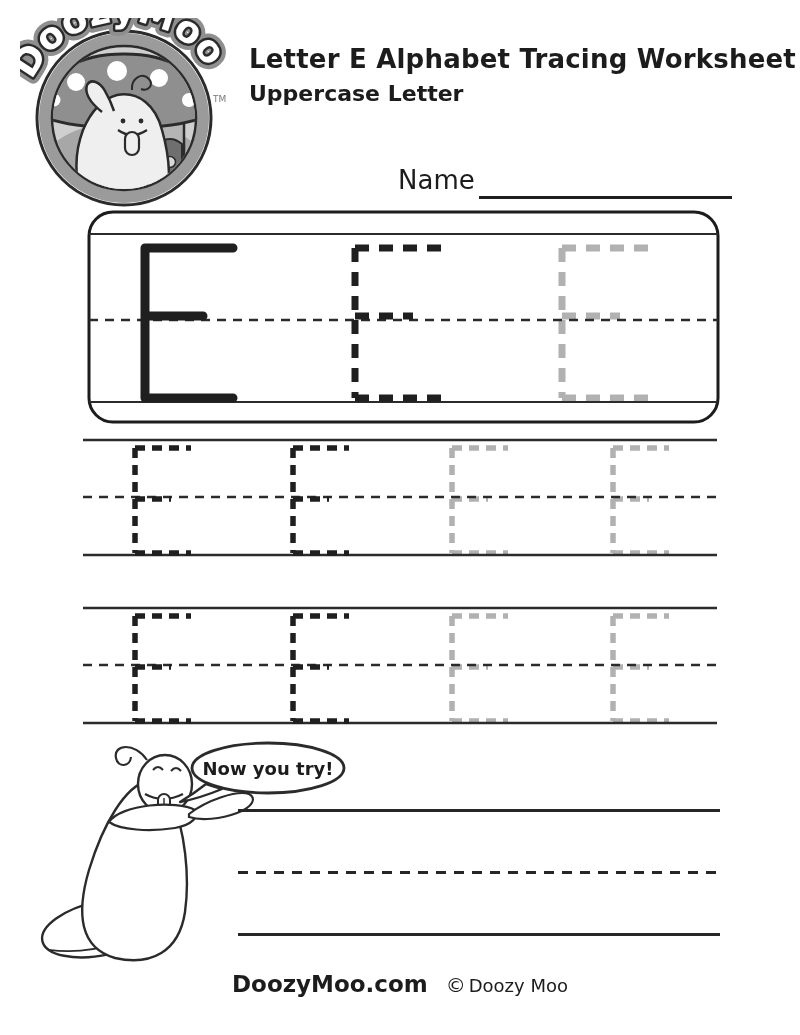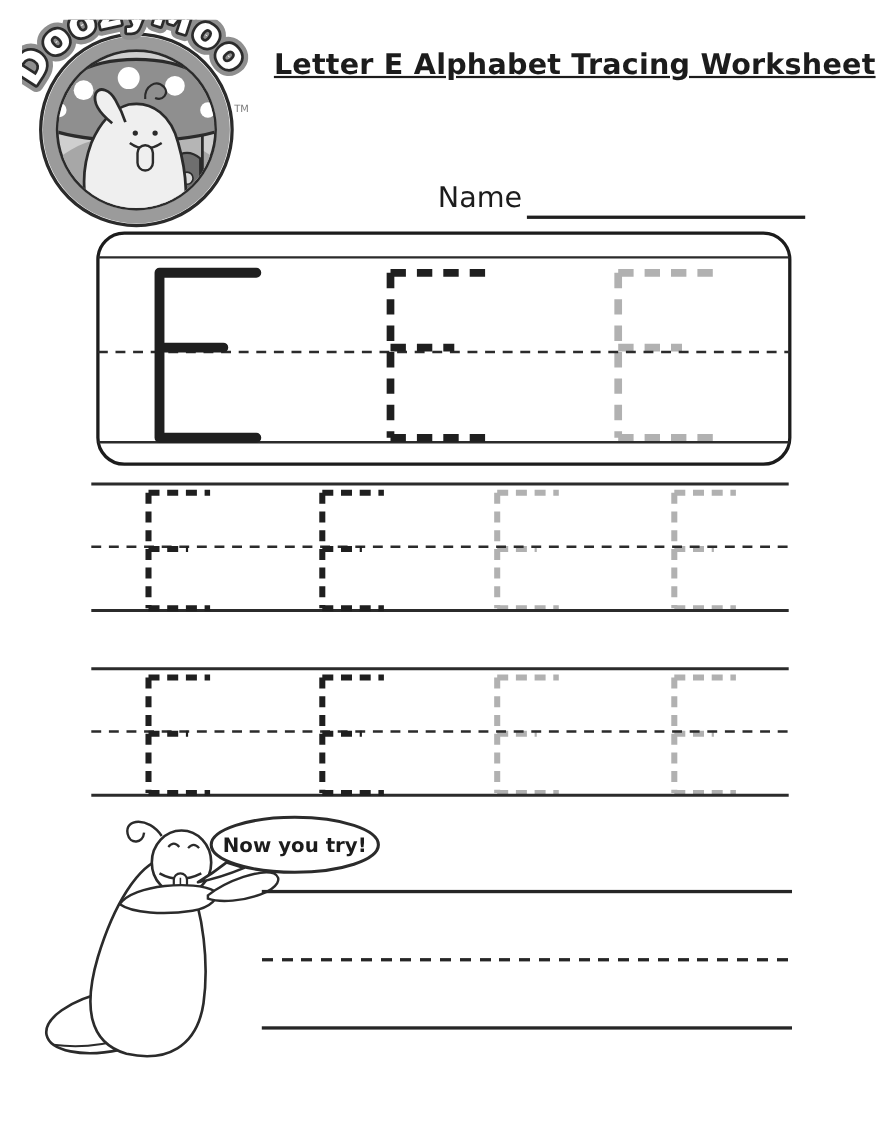--- a/index.html
+++ b/index.html
@@ -1,21 +1,21 @@
 <!DOCTYPE html>
 <html><head>
 <meta charset="utf-8">
 <style>
   html,body{margin:0;padding:0;background:#ffffff;}
   .page{
     position:relative;width:800px;height:1035px;background:#fff;
     font-family:"DejaVu Sans","Liberation Sans",sans-serif;color:#1c1c1c;overflow:hidden;
   }
   .abs{position:absolute;}
-  .title{left:249px;top:44px;font-size:26px;font-weight:bold;letter-spacing:.2px;text-decoration:underline;}
+  .title{left:249px;top:44px;font-size:26px;font-weight:bold;letter-spacing:.2px;}
   .subtitle{left:249px;top:81px;font-size:22px;font-weight:bold;}
   .name-label{left:398px;top:165px;font-size:26px;font-weight:normal;}
   .name-line{left:479px;top:196px;width:253px;height:3px;background:#1f1f1f;}
   .bline{height:3px;background:#262626;}
   .bline-dashed{height:3px;background:repeating-linear-gradient(90deg,#262626 0 10px,transparent 10px 18px);}
   .footer{left:0;top:971px;width:800px;display:flex;justify-content:center;align-items:baseline;gap:18px;}
   .footer .brand{font-size:23px;font-weight:bold;}
   .footer .copy{font-size:18px;display:flex;align-items:baseline;gap:3px;}
   .footer .copy .sym{font-size:20px;}
   svg text{font-family:"DejaVu Sans","Liberation Sans",sans-serif;}
@@ -65,20 +65,21 @@
     <text font-size="37" font-weight="bold" fill="none" stroke="#8f8f8f" stroke-width="13" stroke-linejoin="round">
       <textPath href="#brandArc" startOffset="50%" text-anchor="middle">DoozyMoo</textPath>
     </text>
     <text font-size="37" font-weight="bold" fill="#ffffff" stroke="#2b2b2b" stroke-width="5" paint-order="stroke" stroke-linejoin="round">
       <textPath href="#brandArc" startOffset="50%" text-anchor="middle">DoozyMoo</textPath>
     </text>
     <text x="193" y="84" font-size="9" fill="#7a7a7a">TM</text>
   </svg>
 
   <div class="abs title">Letter E Alphabet Tracing Worksheet</div>
+  <div class="abs subtitle">Uppercase Letter</div>
 
   <div class="abs name-label">Name</div>
   <div class="abs name-line"></div>
 
   <svg class="abs" style="left:80px;top:206px;" width="644" height="222" viewBox="0 0 644 222">
     <rect x="9" y="6" width="629" height="210" rx="24" fill="#ffffff" stroke="#1c1c1c" stroke-width="3"></rect>
     <g>
         <path d="M 482 42 V 192 M 482 42 H 570 M 482 110 H 540 M 482 192 H 570" fill="none" stroke="#b1b1b1" stroke-width="7" stroke-dasharray="14 10" aria-label="E"></path>
       </g>
     <line x1="9" y1="28" x2="638" y2="28" stroke="#2b2b2b" stroke-width="2.2"></line>
@@ -146,14 +147,21 @@
   <svg class="abs" style="left:178px;top:738px;" width="170" height="66" viewBox="0 0 170 66">
     <path d="M 28,46 C 18,54 12,58 2,64 C 18,61 32,56 44,51 Z" fill="#ffffff" stroke="#2b2b2b" stroke-width="2.4" stroke-linejoin="round"></path>
     <ellipse cx="90" cy="30" rx="76" ry="25" fill="#ffffff" stroke="#2b2b2b" stroke-width="2.8"></ellipse>
     <text x="90" y="37" font-size="18" font-weight="bold" text-anchor="middle" fill="#1c1c1c">Now you try!</text>
   </svg>
 
   <div class="abs bline" style="left:238px;top:809px;width:482px;"></div>
   <div class="abs bline-dashed" style="left:238px;top:871px;width:482px;"></div>
   <div class="abs bline" style="left:238px;top:933px;width:482px;"></div>
 
+  <div class="abs footer">
+    <span class="brand">DoozyMoo.com</span>
+    <span class="copy">
+      <span class="sym">©</span>
+      <span>Doozy Moo</span>
+    </span>
+  </div>
 
 </div>
 
 </body></html>

